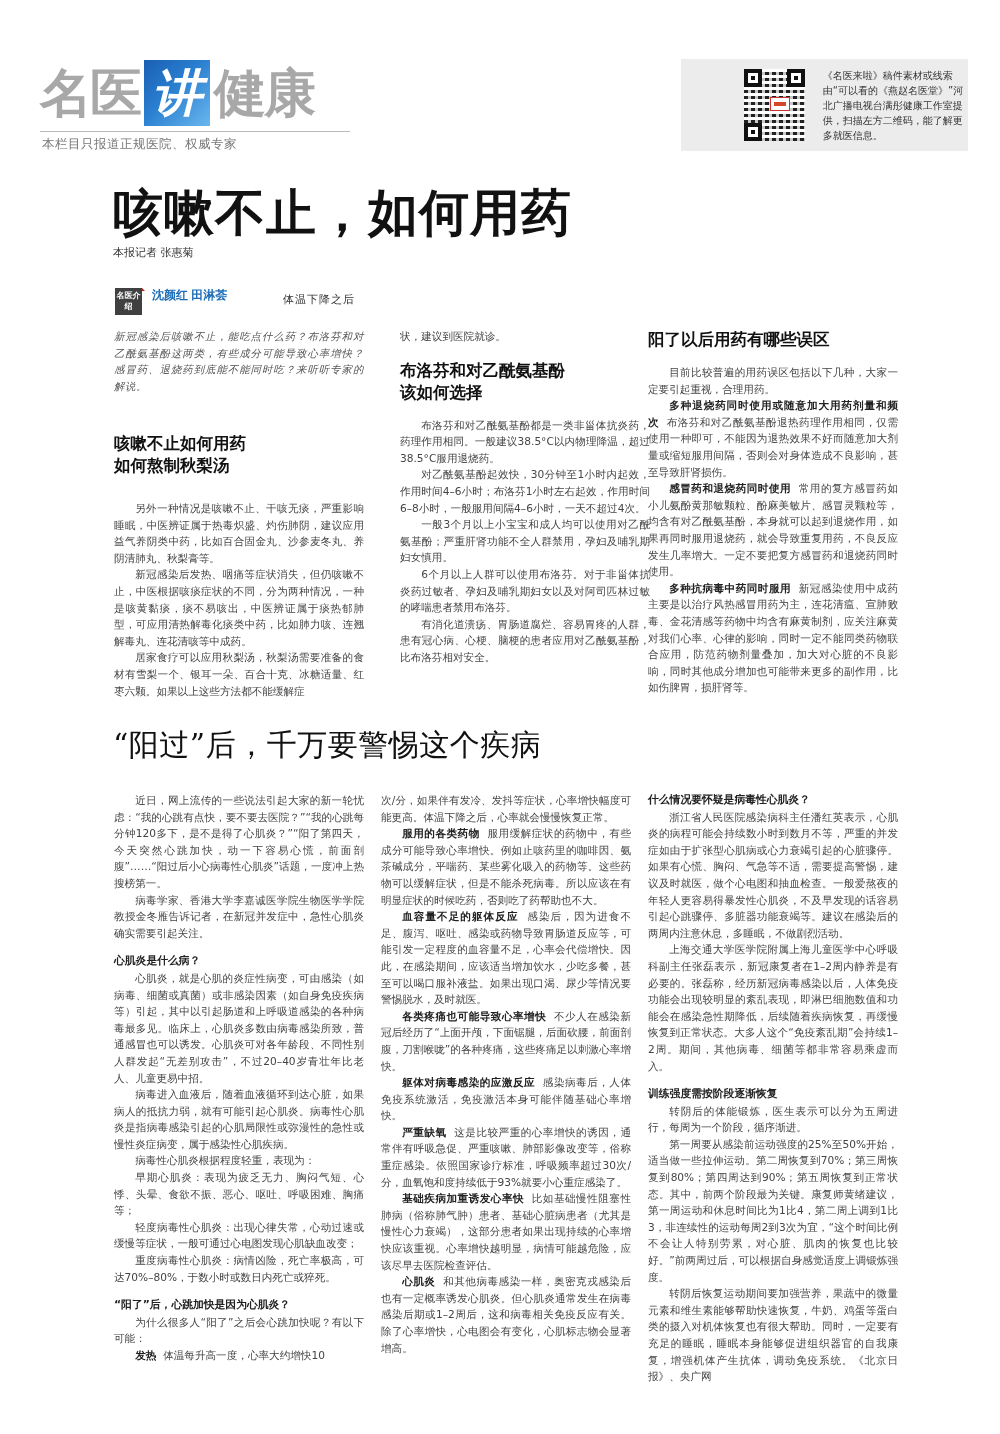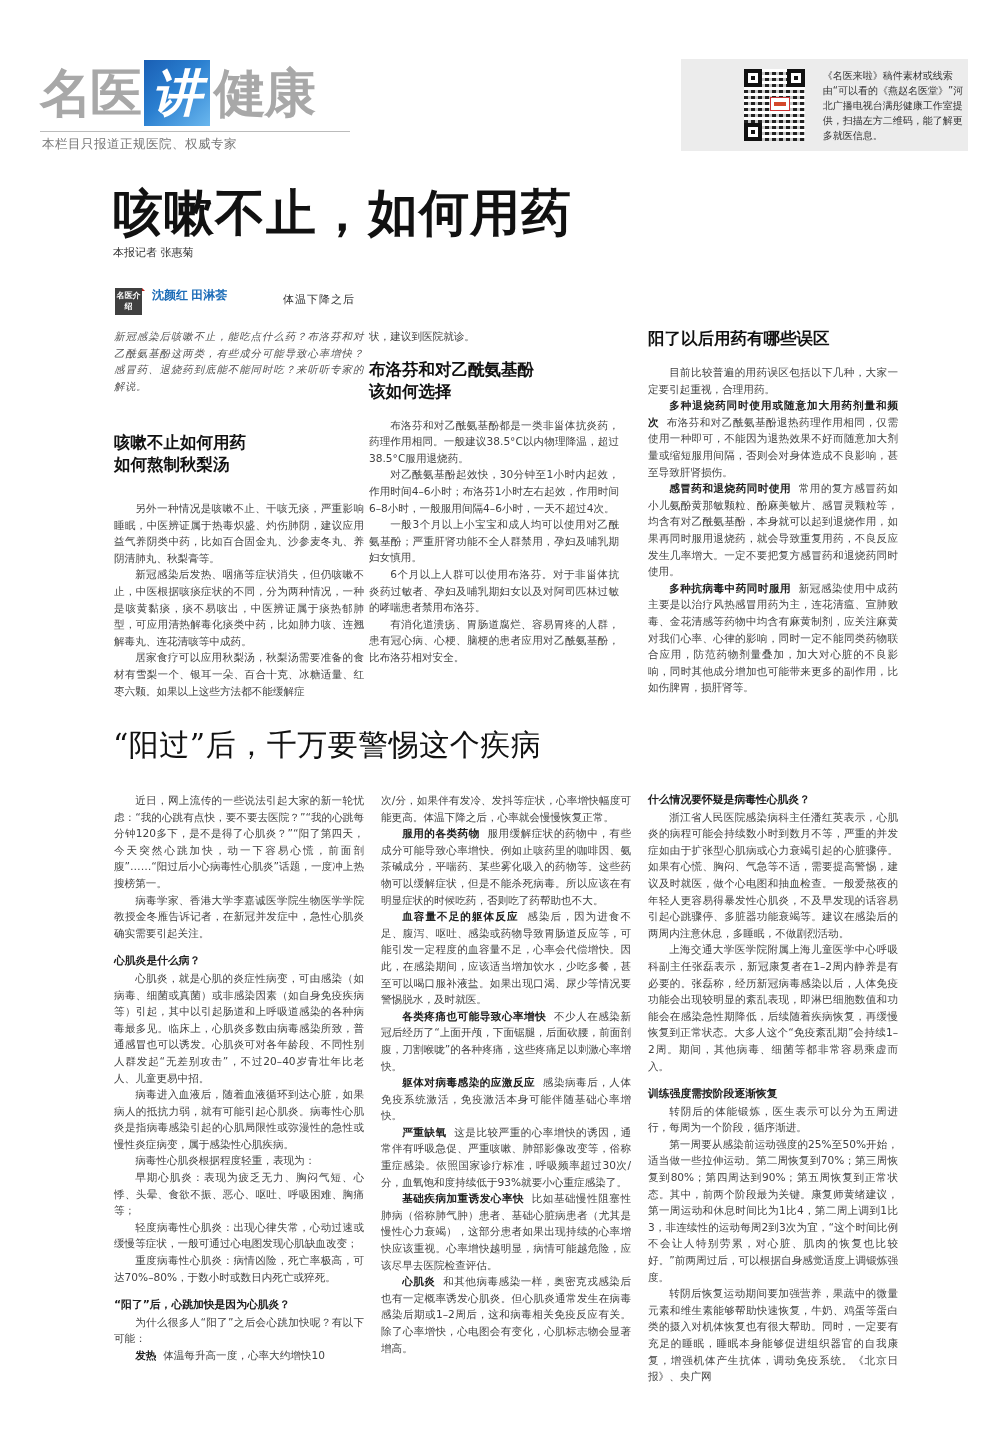--- a/index.html
+++ b/index.html
@@ -29,21 +29,21 @@
   .byline { position: absolute; left: 113px; top: 245px; font-size: 11px; color: #333; }
   .expert-tag { position: absolute; left: 115px; top: 288px; width: 27px; height: 27px; background: #404040; color: #fff; font-size: 8px; line-height: 11px; text-align: center; padding-top: 2px; font-weight: bold; }
   .expert-tag::before { content:""; position:absolute; right:-3px; top:0; border-left: 3px solid #b51e17; border-top: 3px solid transparent; }
   .expert-names { position: absolute; left: 152px; top: 287px; font-family: Liberation Sans, sans-serif; font-weight: bold; font-size: 12px; color: #1d6db8; }
   .expert-hosp { position: absolute; left: 283px; top: 292px; font-family: "DejaVu Serif", serif; font-size: 11px; color: #333; letter-spacing: 1px; }
 
   .col { position: absolute; font-size: 10.6px; line-height: 16.6px; color: #444; text-align: justify; }
   .col p { text-indent: 2em; }
   .col p.noindent { text-indent: 0; }
   .col .intro { font-family: "DejaVu Serif", serif; font-style: italic; font-size: 10.4px; line-height: 16.5px; color: #555; text-indent: 0; letter-spacing: 0.6px; }
-  .col .subhead { font-family: Liberation Serif, serif; font-weight: bold; font-size: 16.5px; line-height: 22px; color: #111; text-indent: 0; margin: 0; }
+  .col .subhead { font-family: Liberation Sans, sans-serif; font-weight: bold; font-size: 16.5px; line-height: 22px; color: #111; text-indent: 0; margin: 0; }
   .col .qhead { font-weight: bold; font-size: 10.8px; color: #222; text-indent: 0; }
   .col b { color: #222; }
 
   .headline2 { position: absolute; left: 113px; top: 725px; font-family: "DejaVu Serif", serif; font-size: 30px; color: #111; letter-spacing: 0.5px; }
 </style>
 </head>
 <body>
 
 <div class="masthead">
   <div class="mast-title">
@@ -77,21 +77,21 @@
   <p class="intro">新冠感染后咳嗽不止，能吃点什么药？布洛芬和对乙酰氨基酚这两类，有些成分可能导致心率增快？感冒药、退烧药到底能不能同时吃？来听听专家的解说。</p>
   <div style="height:38px"></div>
   <p class="subhead">咳嗽不止如何用药</p>
   <p class="subhead">如何熬制秋梨汤</p>
   <div style="height:24px"></div>
   <p>另外一种情况是咳嗽不止、干咳无痰，严重影响睡眠，中医辨证属于热毒炽盛、灼伤肺阴，建议应用益气养阴类中药，比如百合固金丸、沙参麦冬丸、养阴清肺丸、秋梨膏等。</p>
   <p>新冠感染后发热、咽痛等症状消失，但仍咳嗽不止，中医根据咳痰症状的不同，分为两种情况，一种是咳黄黏痰，痰不易咳出，中医辨证属于痰热郁肺型，可应用清热解毒化痰类中药，比如肺力咳、连翘解毒丸、连花清咳等中成药。</p>
   <p>居家食疗可以应用秋梨汤，秋梨汤需要准备的食材有雪梨一个、银耳一朵、百合十克、冰糖适量、红枣六颗。如果以上这些方法都不能缓解症</p>
 </div>
 
-<div class="col" style="left:369px; top:328px; width:250px;">
+<div class="col" style="left:400px; top:328px; width:250px;">
   <p class="noindent">状，建议到医院就诊。</p>
   <div style="height:14px"></div>
   <p class="subhead">布洛芬和对乙酰氨基酚</p>
   <p class="subhead">该如何选择</p>
   <div style="height:14px"></div>
   <p>布洛芬和对乙酰氨基酚都是一类非甾体抗炎药，药理作用相同。一般建议38.5°C以内物理降温，超过38.5°C服用退烧药。</p>
   <p>对乙酰氨基酚起效快，30分钟至1小时内起效，作用时间4–6小时；布洛芬1小时左右起效，作用时间6–8小时，一般服用间隔4–6小时，一天不超过4次。</p>
   <p>一般3个月以上小宝宝和成人均可以使用对乙酰氨基酚；严重肝肾功能不全人群禁用，孕妇及哺乳期妇女慎用。</p>
   <p>6个月以上人群可以使用布洛芬。对于非甾体抗炎药过敏者、孕妇及哺乳期妇女以及对阿司匹林过敏的哮喘患者禁用布洛芬。</p>
   <p>有消化道溃疡、胃肠道腐烂、容易胃疼的人群，患有冠心病、心梗、脑梗的患者应用对乙酰氨基酚，比布洛芬相对安全。</p>

